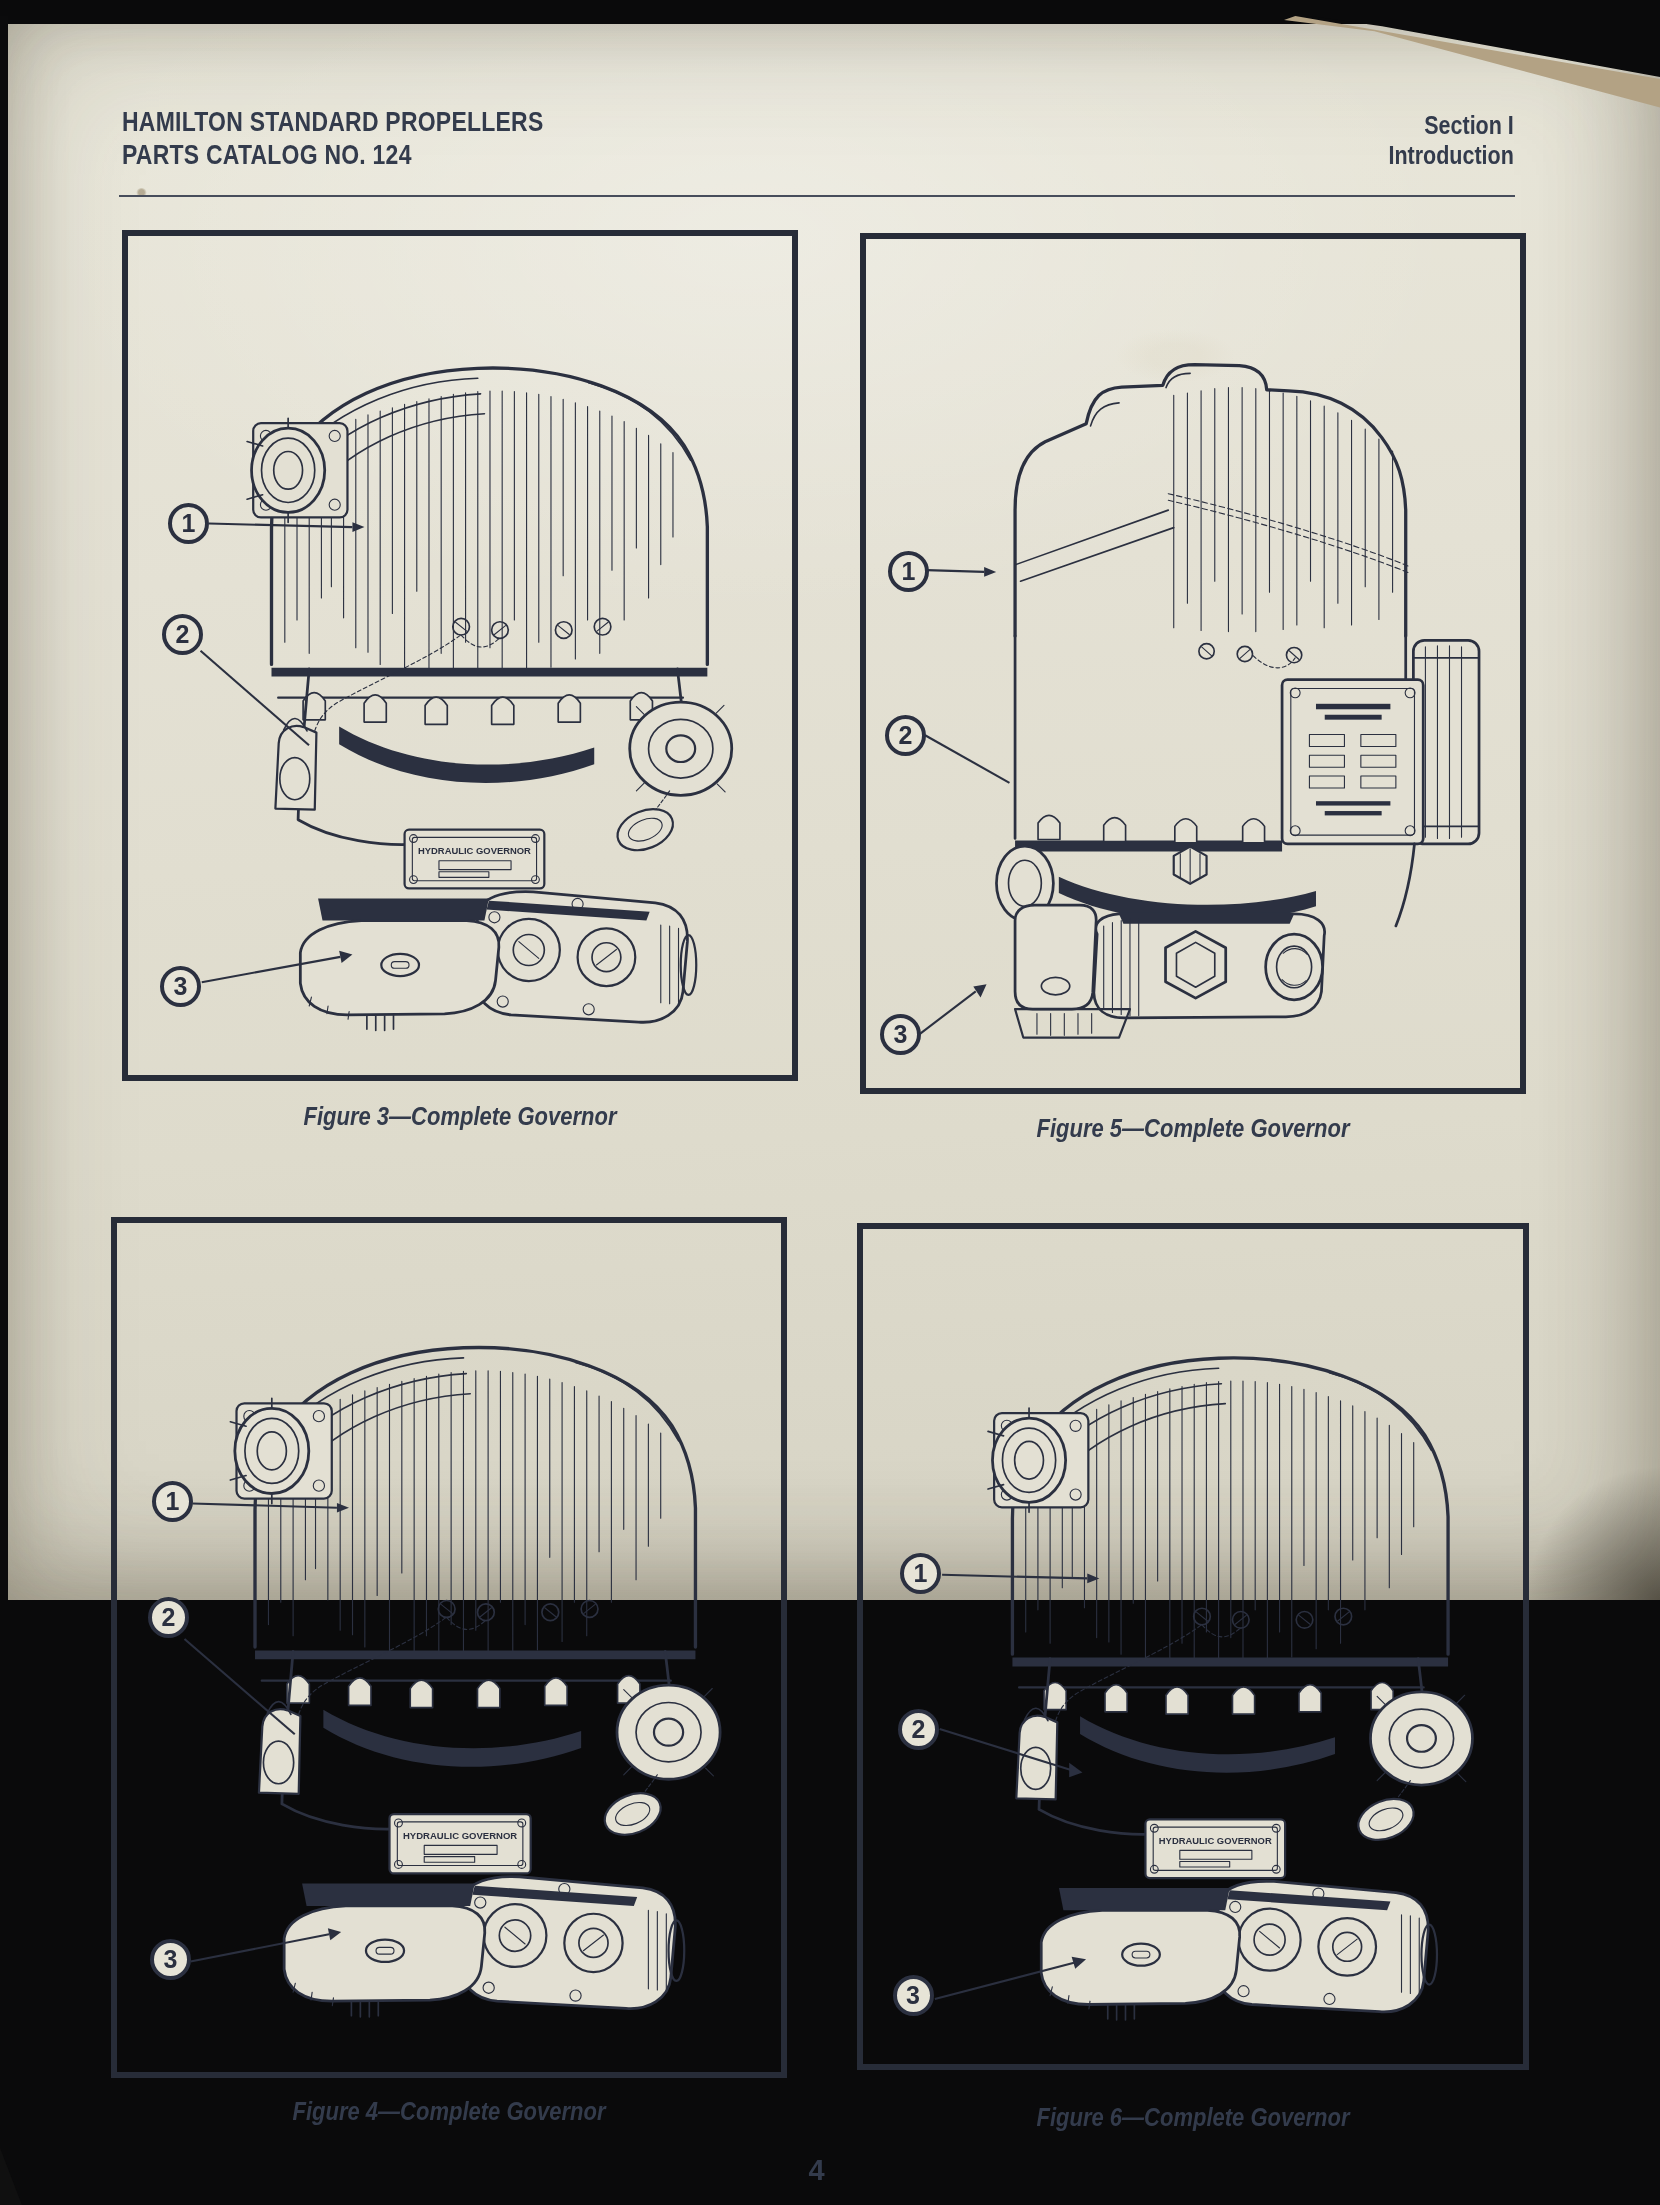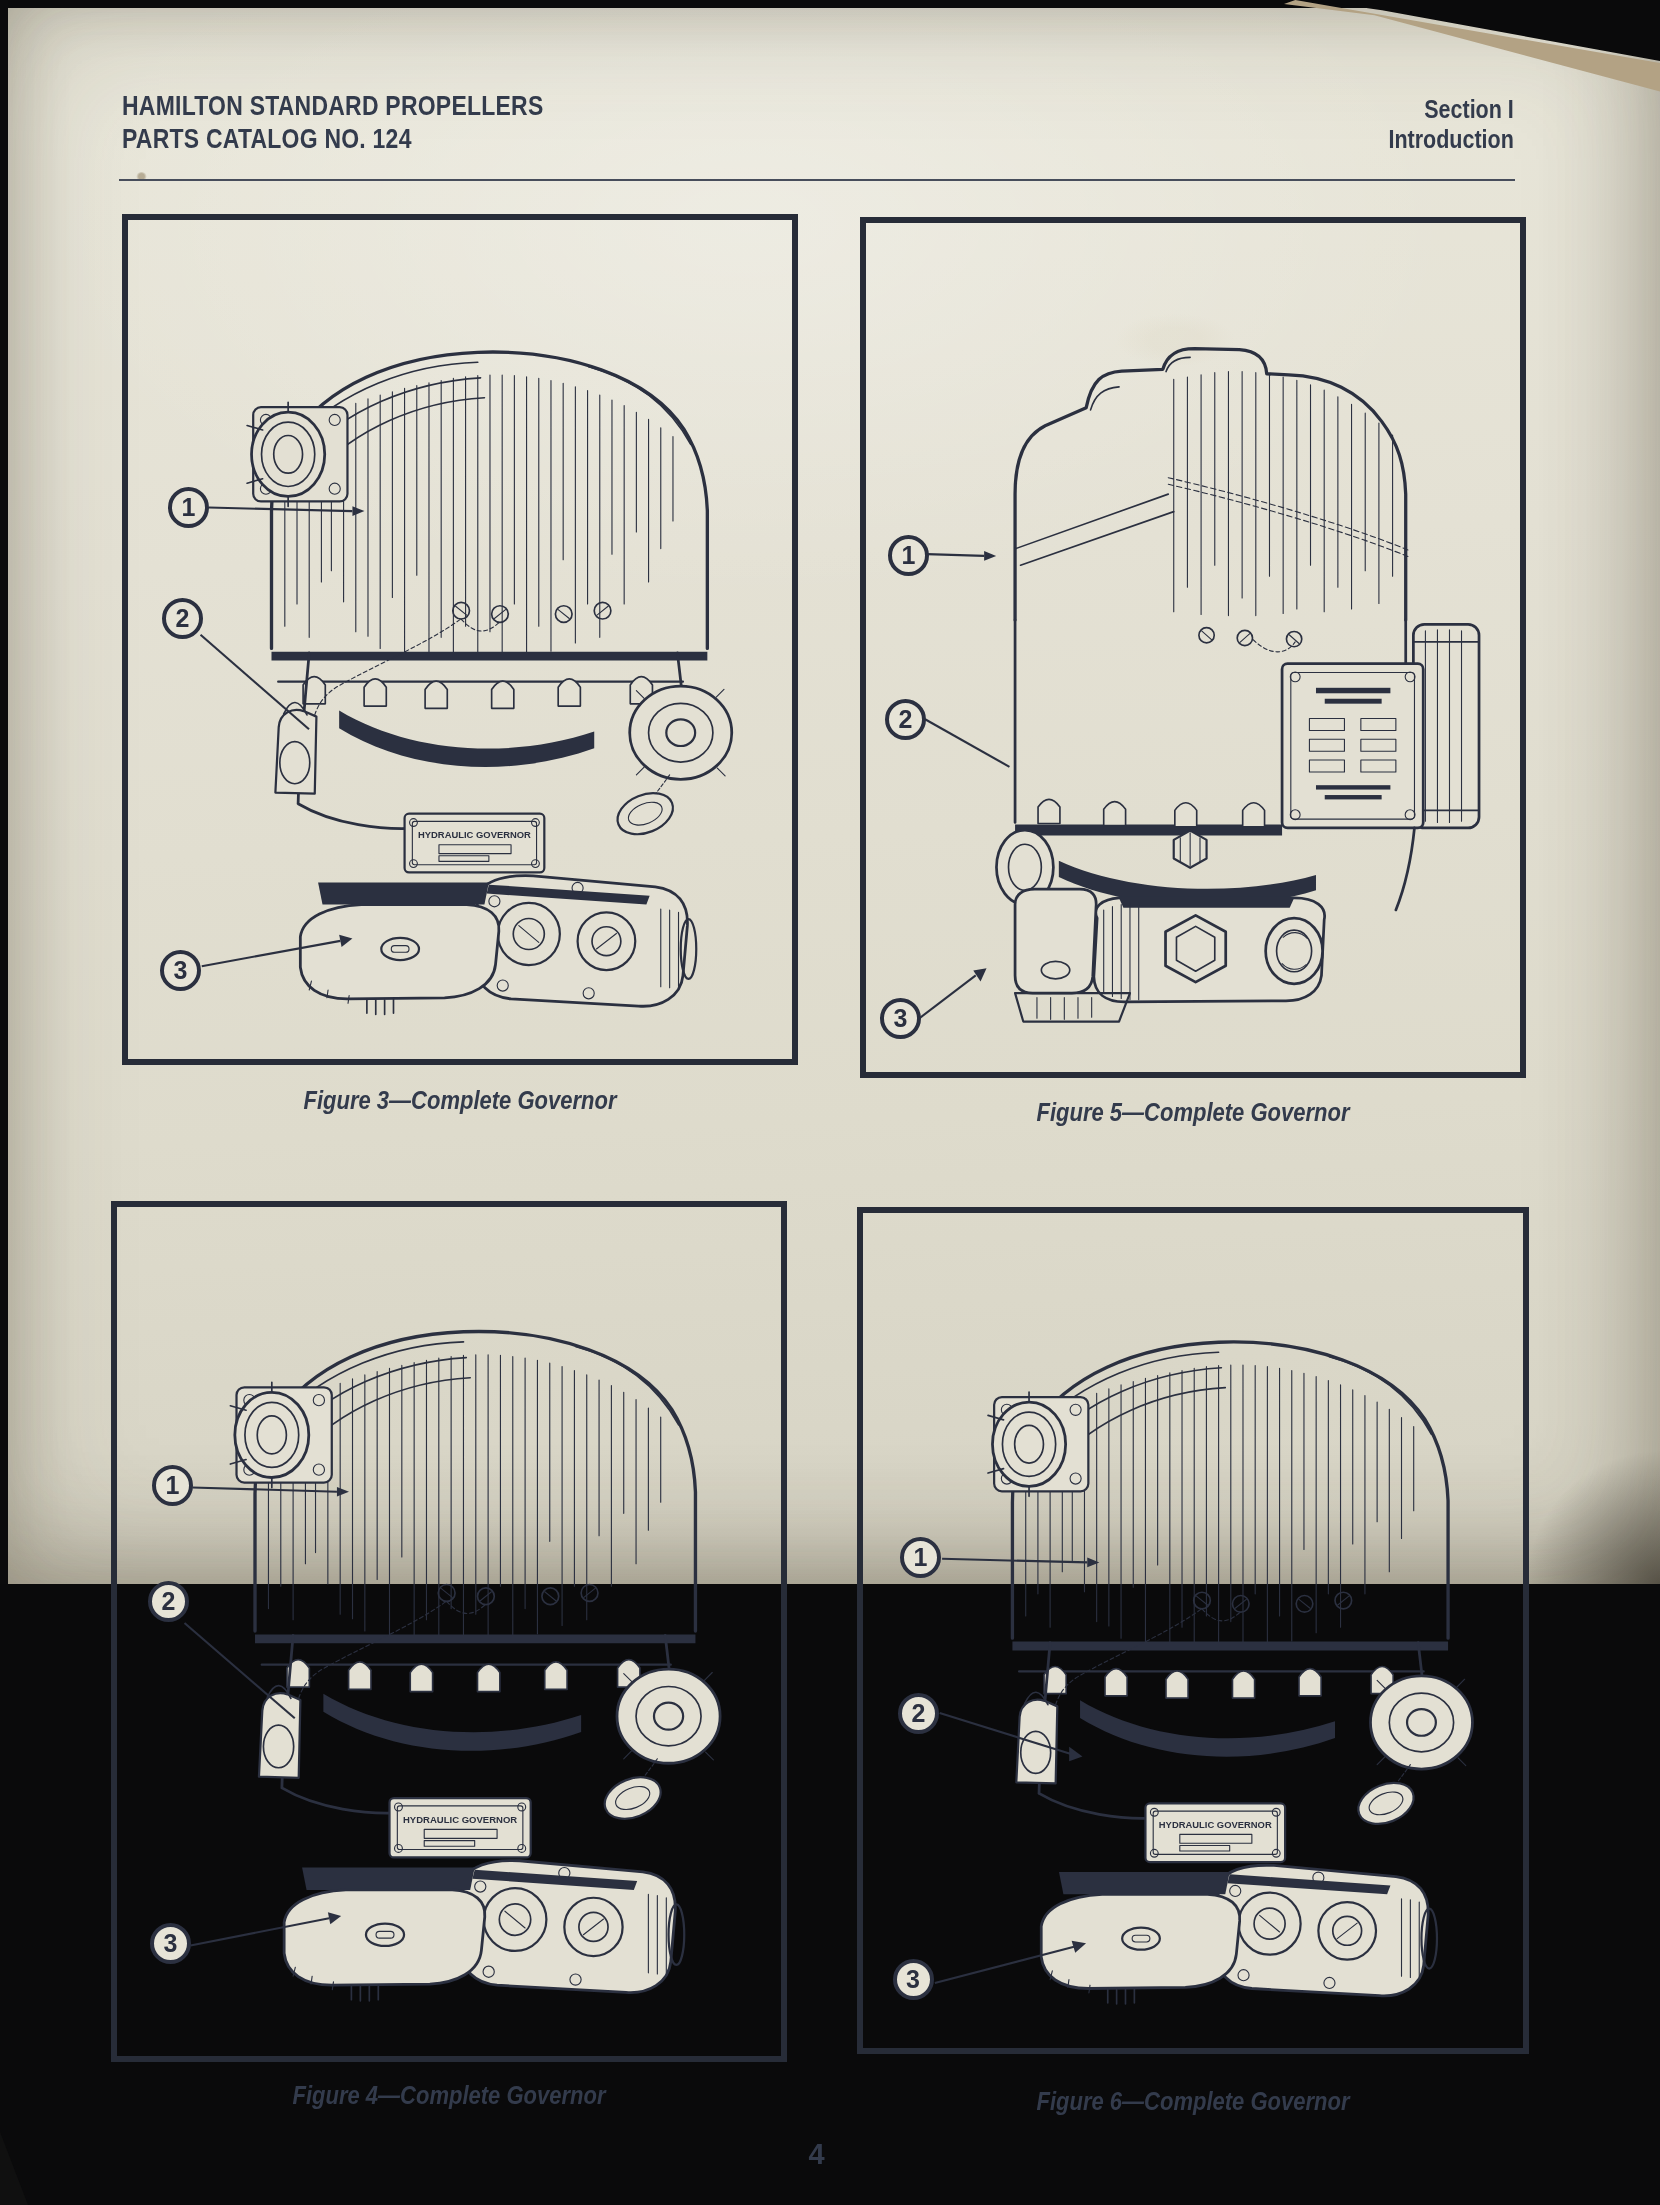--- a/index.html
+++ b/index.html
@@ -7,21 +7,21 @@
     --paper-hi:#eae8db;
     --paper-lo:#d3d0c1;
     --ink:#2b3040;
     --text:#333b4c;
   }
   *{margin:0;padding:0;box-sizing:border-box;}
   html,body{width:1660px;height:2205px;background:#0a0a0b;}
   body{font-family:"Liberation Sans", sans-serif;position:relative;overflow:hidden;}
 
   .page{
-    position:absolute;left:0;top:0;width:1660px;height:1584px;
+    position:absolute;left:0;top:16px;width:1660px;height:1584px;
     background:
       radial-gradient(ellipse 1025px 542px at 45% 14%, rgba(255,255,255,.28), rgba(255,255,255,0) 70%),
       linear-gradient(178deg,#e9e7da 0%,#e4e1d4 35%,#dedbcc 70%,#d6d3c4 100%);
     box-shadow: inset 0 0 133px rgba(70,62,42,.28), inset -24px -36px 96px rgba(70,62,42,.18), inset 18px 0 54px rgba(70,62,42,.12);
   }
 
   
   .edge-top{position:absolute;left:0;top:0;width:100%;height:7.8px;background:#0a0a0b;}
   .edge-left{position:absolute;left:0;top:0;width:8.4px;height:100%;background:#0b0b0c;}
   .corner-tr{position:absolute;left:1284px;top:0;width:377px;height:102px;}

